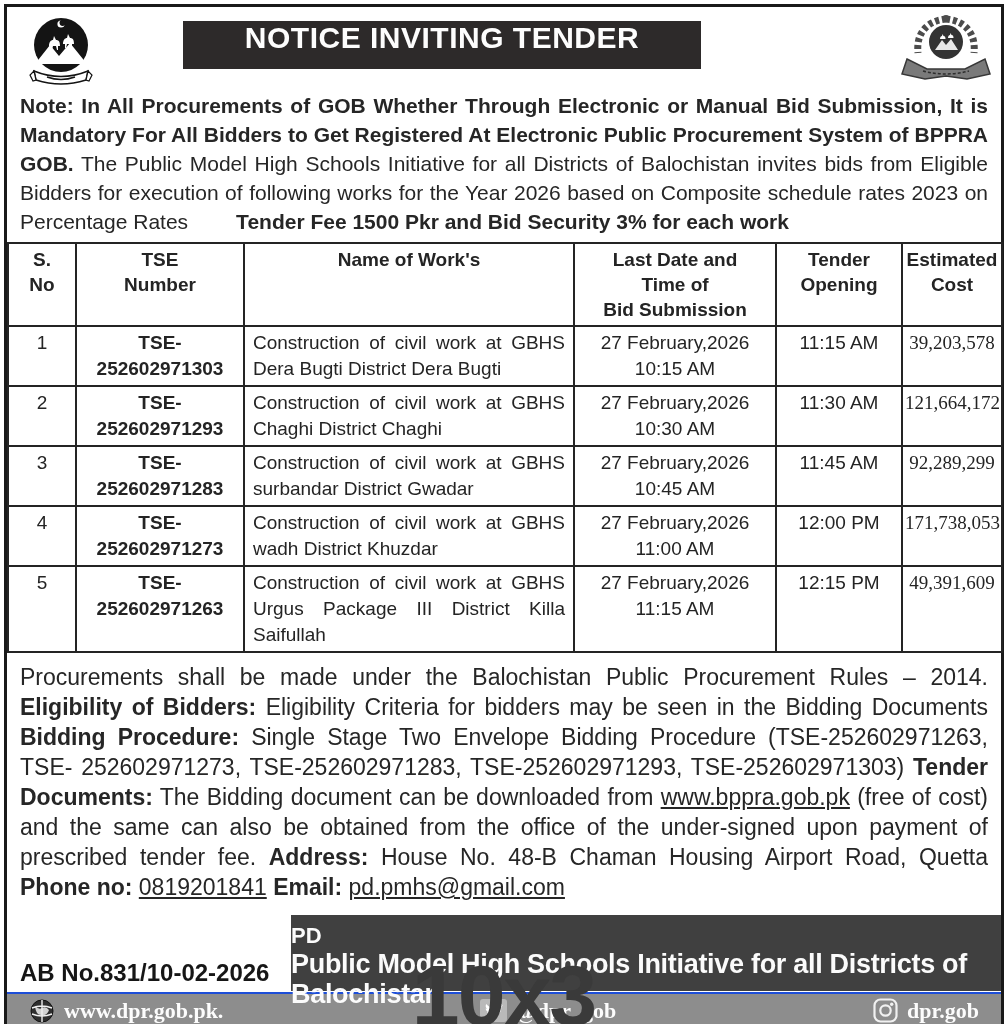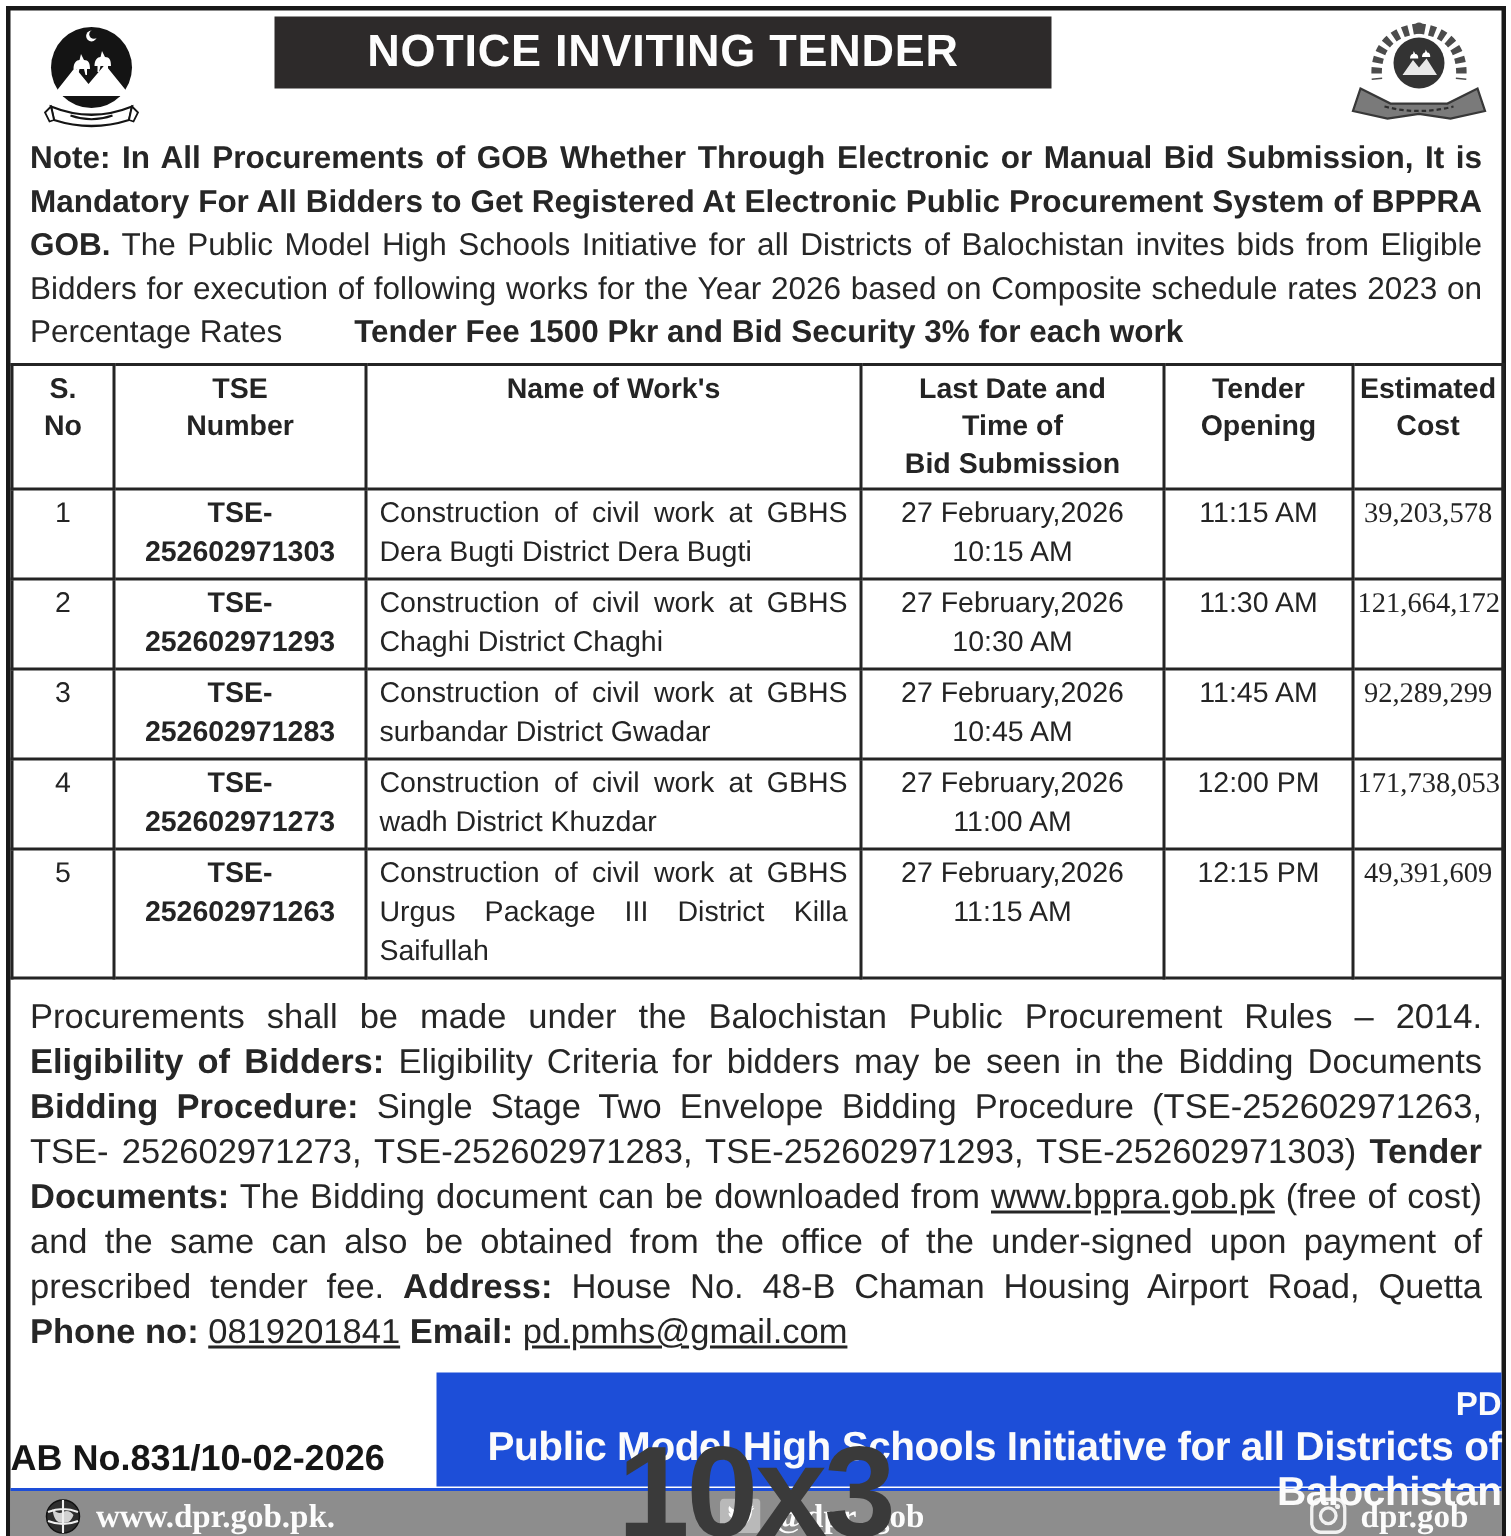--- a/index.html
+++ b/index.html
@@ -1,22 +1,22 @@
 <!DOCTYPE html>
 <html><head>
 <meta charset="utf-8">
 <style>
   html,body{margin:0;padding:0;background:#fff;}
   body{width:1007px;height:1024px;position:relative;font-family:"Liberation Sans",sans-serif;color:#242424;}
   .notice{position:absolute;left:4px;top:4px;width:994px;border:3px solid #191919;background:#fff;}
 
   
   .hdr{position:relative;height:76px;}
-  .title-bar{position:absolute;left:176px;top:4px;width:518px;height:48px;background:#2d2a2a;
-    display:flex;align-items:center;justify-content:center;color:#fdfdfd;font-weight:bold;
+  .title-bar{position:absolute;left:176px;top:14px;width:518px;height:48px;background:#2d2a2a;
+    display:flex;align-items:flex-start;justify-content:center;color:#fdfdfd;font-weight:bold;
     font-size:30px;letter-spacing:.5px;}
   .logo-left{position:absolute;left:18px;top:8px;}
   .logo-right{position:absolute;left:886px;top:5px;}
 
   
   .note{padding:8px 13px 6px 13px;font-size:21px;line-height:29px;text-align:justify;color:#262626;}
   .b{font-weight:bold;}
   .u{text-decoration:underline;}
   .fee{margin-left:48px;margin-top:44px;}
 
@@ -29,23 +29,23 @@
   .c{text-align:center;}
   .cell-tse{font-weight:bold;text-align:center;white-space:pre-line;}
   .cell-work{text-align:justify;padding:3px 8px;}
   .cell-cost{padding:3px 2px;text-align:center;font-family:Liberation Serif, serif;}
 
   
   .terms{padding:9px 13px 10px 13px;font-size:23px;line-height:30px;text-align:justify;color:#262626;}
 
   
   .sig{position:relative;height:80px;}
-  .ab-no{position:absolute;left:0;bottom:5px;font-weight:bold;font-size:24px;color:#161616;}
-  .pd-box{position:absolute;right:0;top:3px;width:710px;height:76px;background:#1d4ed8;color:#fbfbfb;
-    text-align:right;font-weight:bold;}
+  .ab-no{position:absolute;left:13px;bottom:5px;font-weight:bold;font-size:24px;color:#161616;}
+  .pd-box{position:absolute;right:0;top:3px;width:710px;height:76px;background:#404040;color:#fbfbfb;
+    text-align:left;font-weight:bold;}
   .pd-line1{font-size:22px;margin-top:8px;line-height:26px;}
   .pd-line2{font-size:27px;line-height:30px;letter-spacing:-.3px;}
 
   
   .foot{height:33px;background:#8d8d8d;border-top:2px solid #1d4ed8;display:flex;align-items:center;
     justify-content:space-between;padding:0 22px;font-family:"Liberation Serif",serif;font-weight:bold;
     font-size:22px;color:#fcfcfc;}
   .foot-item{display:flex;align-items:center;gap:9px;white-space:nowrap;}
   .foot svg{display:block;}
 

